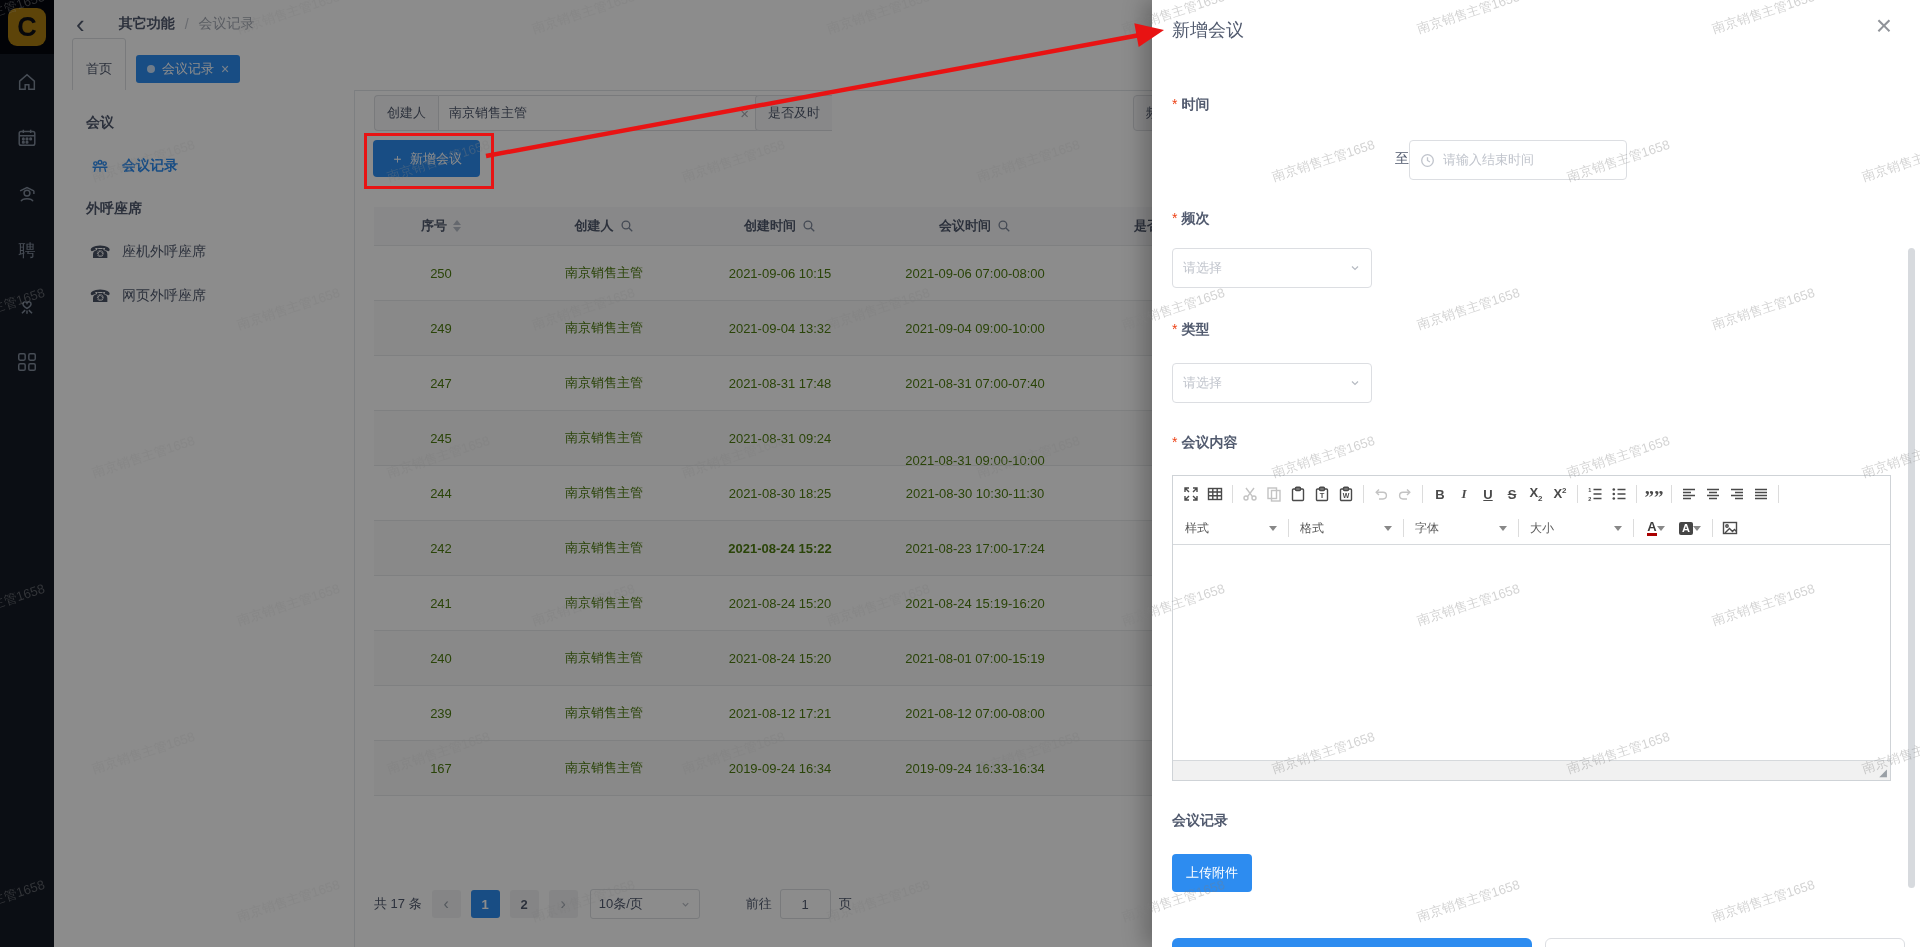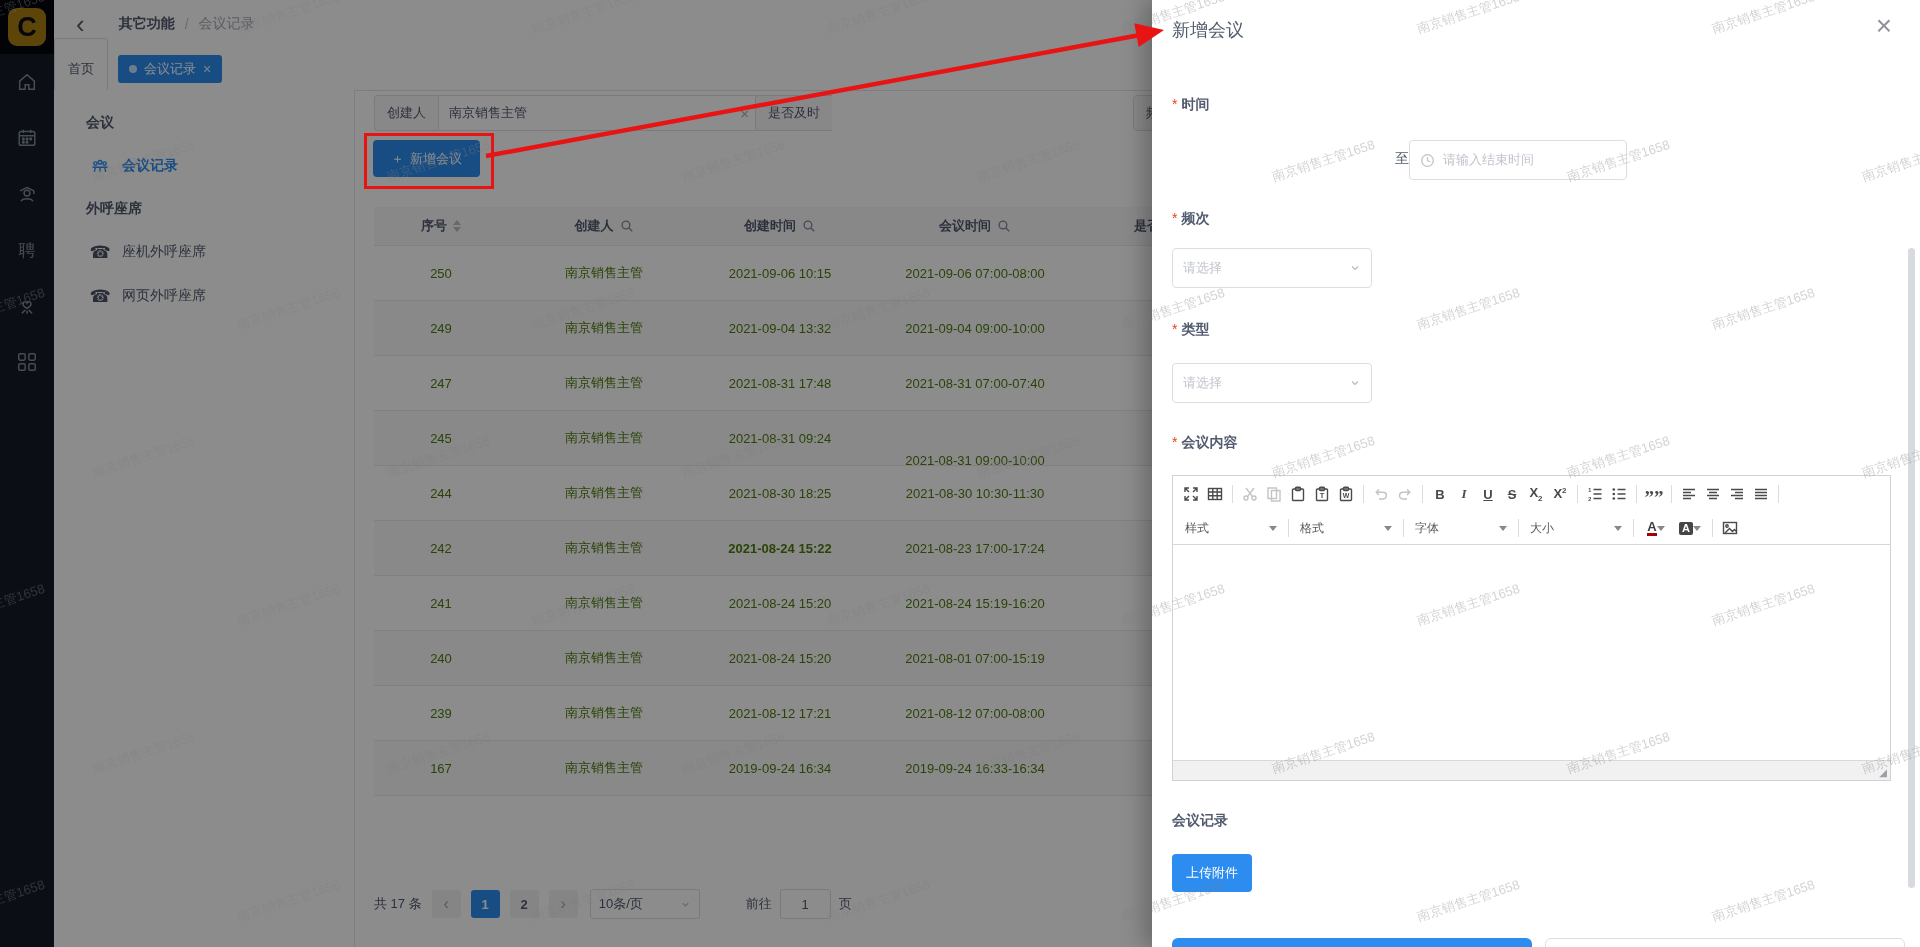--- a/index.html
+++ b/index.html
@@ -17,21 +17,21 @@
   
   #topbar{position:absolute;left:54px;top:0;right:0;height:48px;background:#fff;display:flex;align-items:center;z-index:5}
   #back{margin-left:22px;font-size:26px;line-height:1;color:#515a6e;cursor:pointer}
   #bc-parent{margin-left:34px;font-size:14px;font-weight:700;color:#515a6e}
   #bc-sep{margin:0 10px;color:#c0c4cc;font-size:14px}
   #bc-current{font-size:14px;color:#a5aab4}
   
   #tabbar{position:absolute;left:54px;top:48px;right:0;height:42px;background:#fff;border-bottom:1px solid #e0e3e8;
           display:flex;align-items:center;z-index:5}
   .tab{height:28px;border-radius:3px;display:flex;align-items:center;font-size:13px;cursor:pointer}
-  #tab-home{border:1px solid #dcdee2;color:#515a6e;padding:16px 13px;background:#fff}
+  #tab-home{margin-left:18px;border:1px solid #dcdee2;color:#515a6e;padding:16px 13px;background:#fff}
   #tab-active{margin-left:10px;background:#2d8cf0;color:#fff;padding:0 11px;gap:7px}
   .tab-dot{width:8px;height:8px;border-radius:50%;background:rgba(255,255,255,.75)}
   .tab-close{opacity:.85;font-size:14px}
   
   #subsidebar{position:absolute;left:54px;top:90px;width:300px;bottom:0;background:#fff;border-right:1px solid #e4e7ec;z-index:5}
   .side-sec-title{margin:24px 0 0 32px;font-size:14px;font-weight:700;color:#515a6e}
   .side-item{display:flex;align-items:center;gap:12px;margin:24px 0 0 36px;font-size:14px;color:#515a6e;cursor:pointer}
   .side-item.active{color:#2d8cf0;font-weight:700}
   .side-item .s-icon{width:20px;height:20px;display:flex;align-items:center;justify-content:center}
   .phone-glyph{font-size:17px;line-height:1;color:#4a5264}

